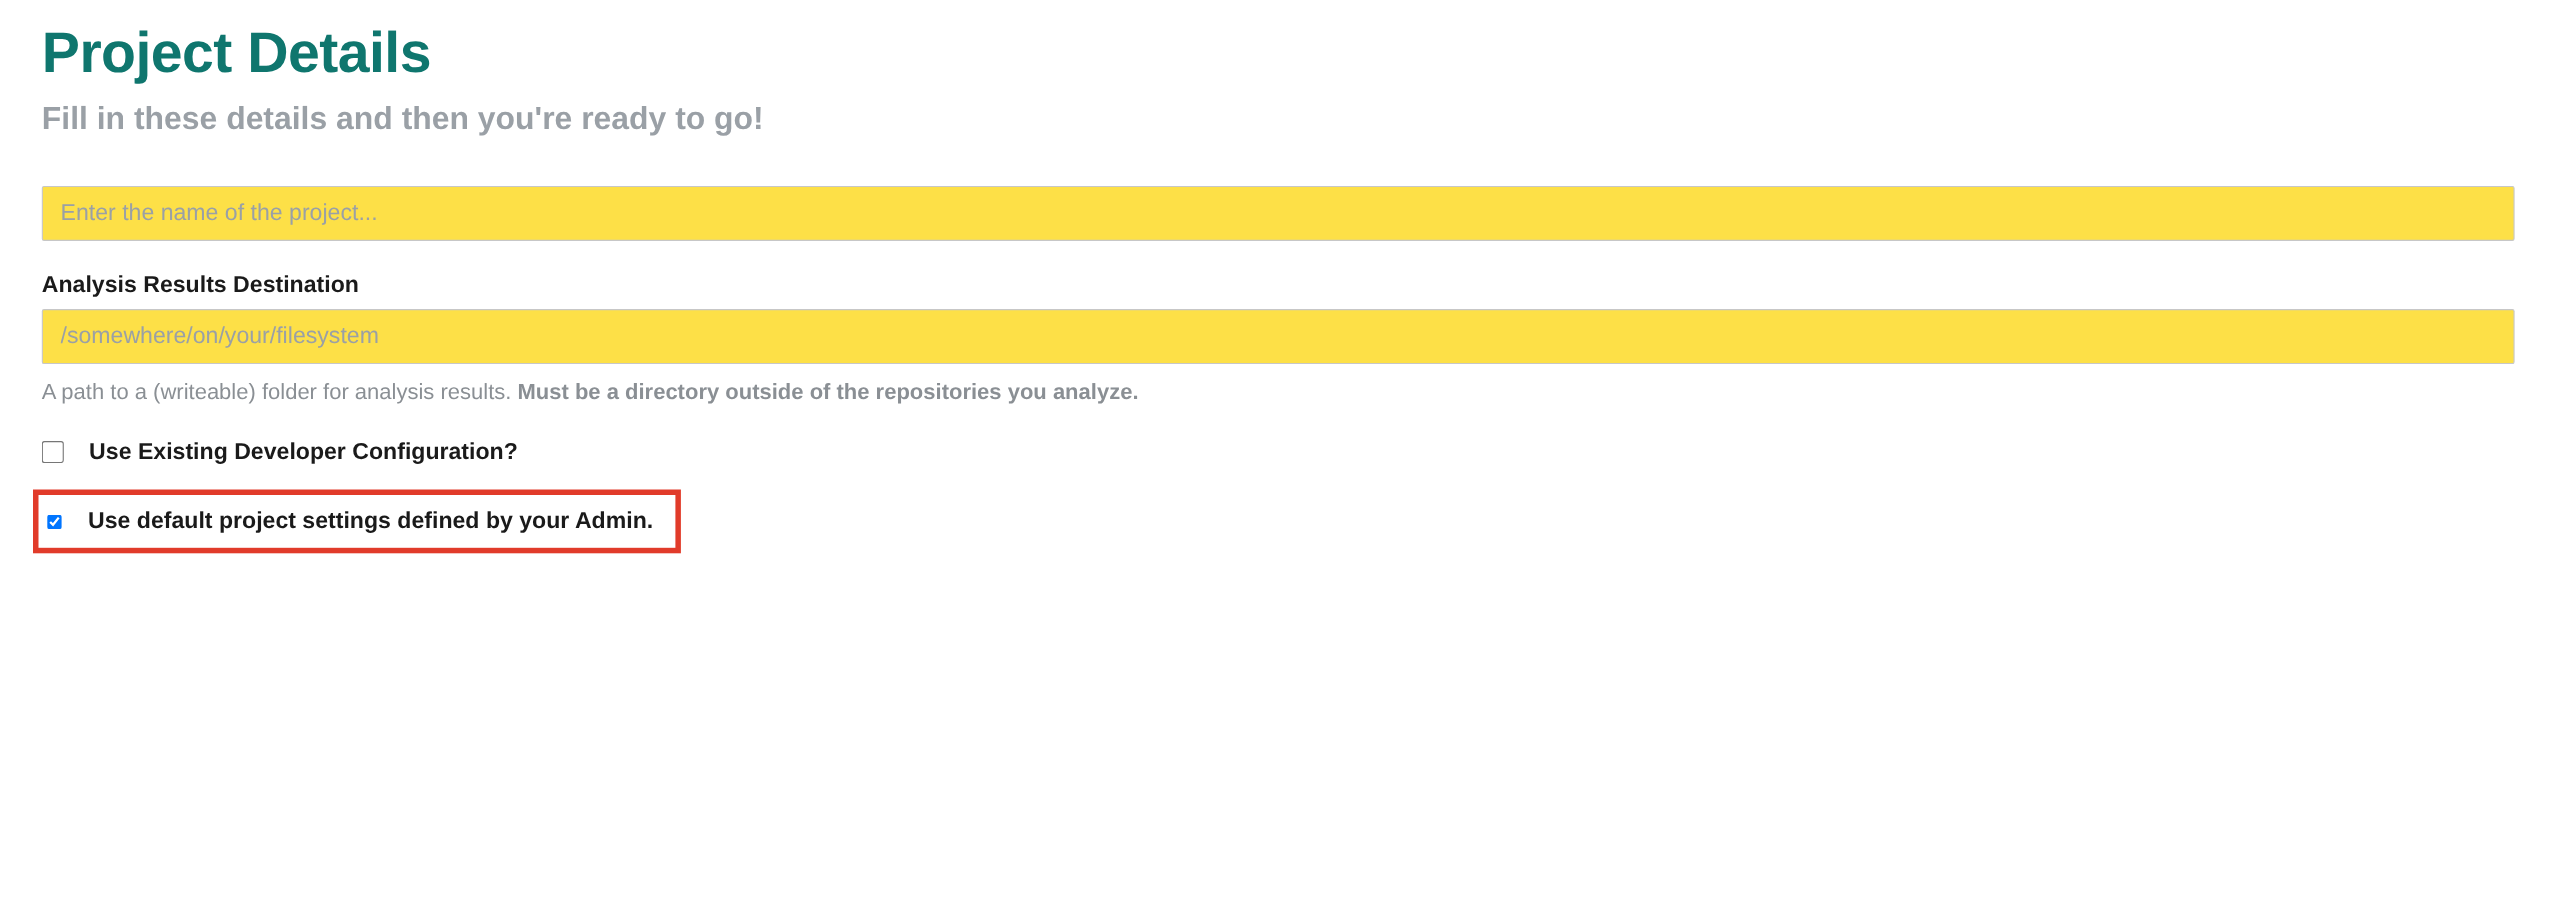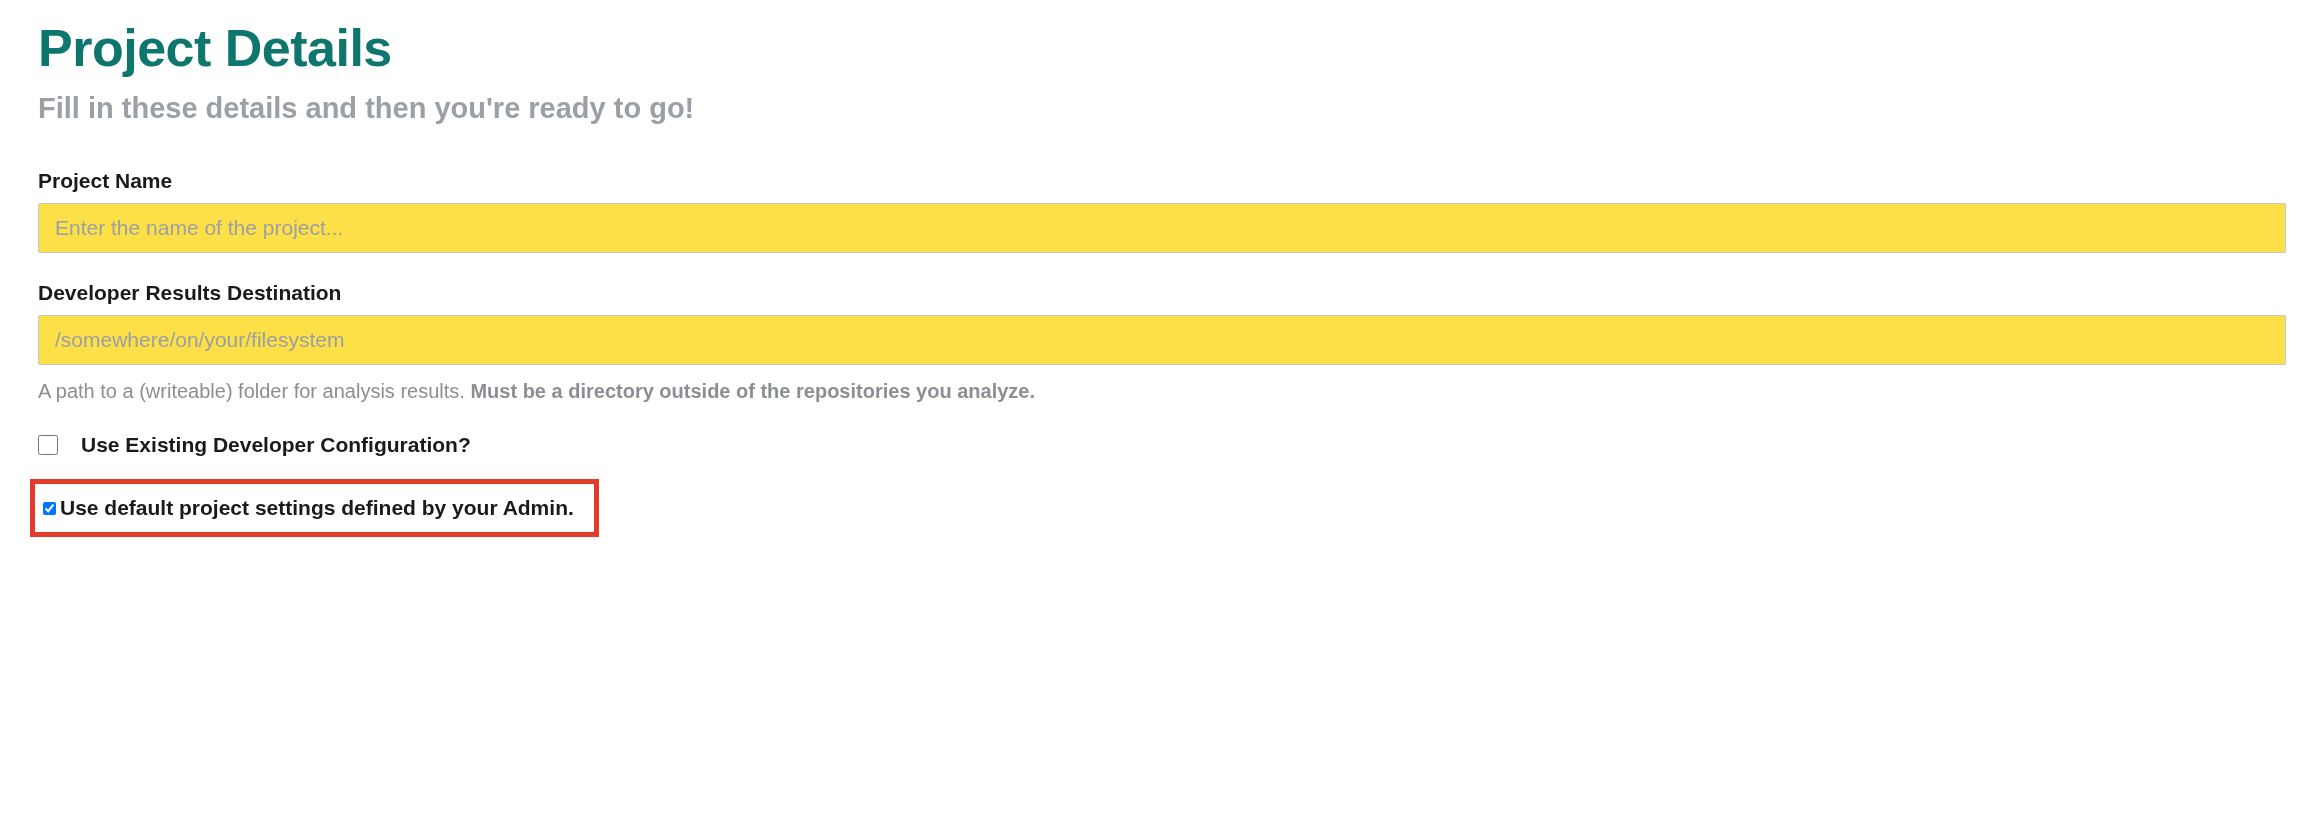--- a/index.html
+++ b/index.html
@@ -65,43 +65,42 @@
       cursor: pointer;
     }
     .checkbox-label {
       font-size: 21px;
       font-weight: 700;
       color: #1a1a1a;
     }
     .highlight-box {
       display: inline-flex;
       align-items: center;
-      gap: 4px;
+      gap: 24px;
       border: 5px solid #e13b2a;
       padding: 12px 20px 12px 8px;
       margin-left: -8px;
       margin-top: 14px;
     }
     .checkbox-section { margin-top: 10px; }
   </style>
 </head>
 <body>
 
 
 
 <h1 class="page-title">Project Details</h1>
 <p class="page-subtitle">Fill in these details and then you're ready to go!</p>
 
 <div class="field-group">
-  <label class="field-label">Project Name</label>
   <input type="text" class="text-input" placeholder="Enter the name of the project..." style="">
 </div>
 
 <div class="field-group">
-  <label class="field-label">Developer Results Destination</label>
+  <label class="field-label">Analysis Results Destination</label>
   <input type="text" class="text-input" placeholder="/somewhere/on/your/filesystem" style="">
   <p class="help-text">
     <span>A path to a (writeable) folder for analysis results. </span><span class="bold">Must be a directory outside of the repositories you analyze.</span>
   </p>
 </div>
 
 <div class="checkbox-section">
   <div class="checkbox-row">
     <input type="checkbox" id="cb-existing" style="">
     <label class="checkbox-label" for="cb-existing">Use Existing Developer Configuration?</label>

